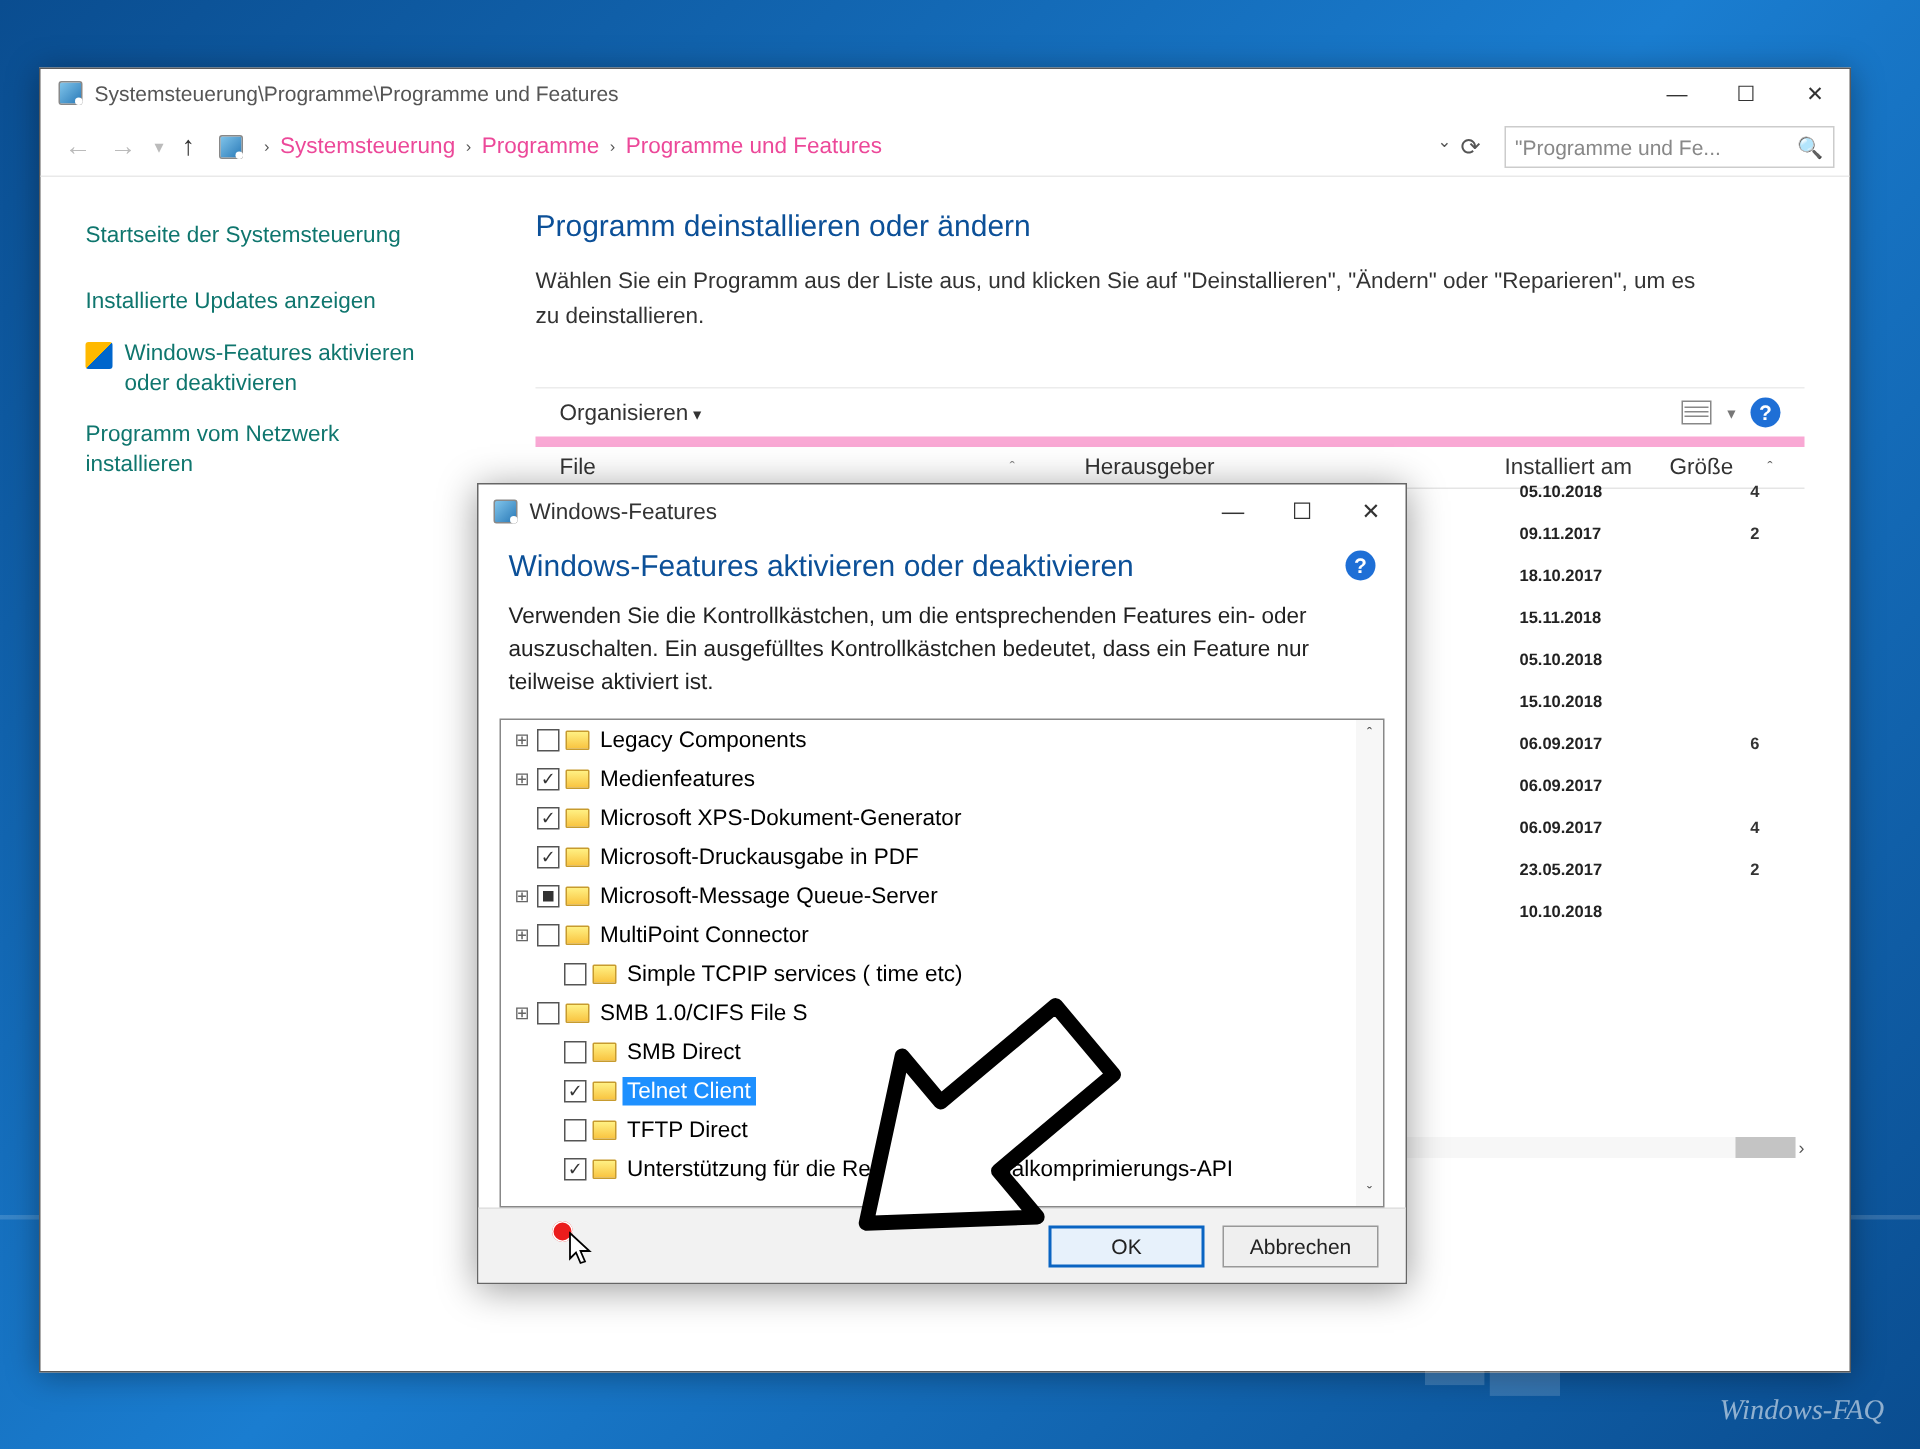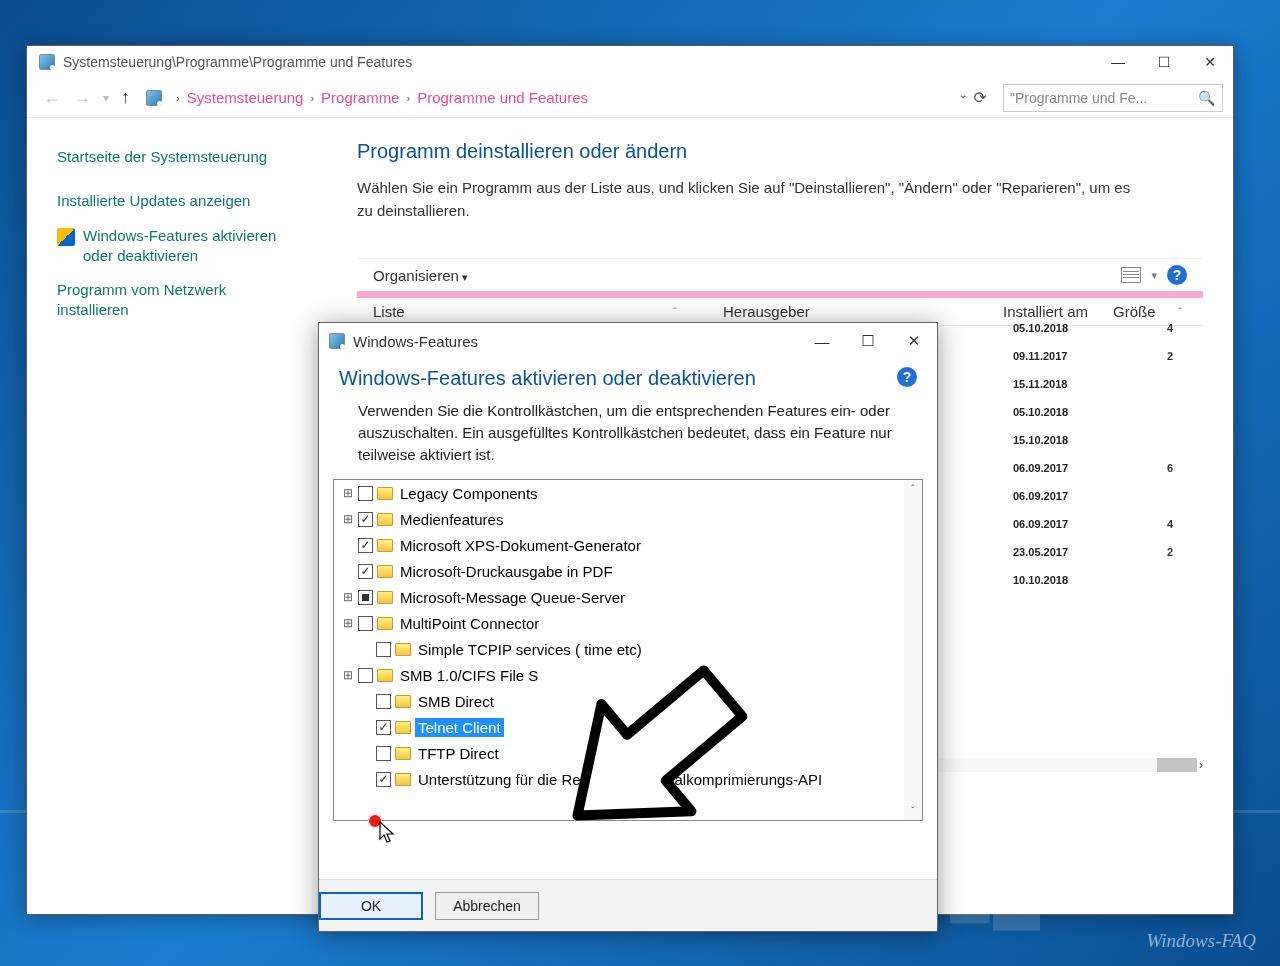--- a/index.html
+++ b/index.html
@@ -43,42 +43,42 @@
   .list-hdr .col-size{width:60px;}
   .date-col { position:absolute; right:30px; top:196px; width:190px;}
   .date-row { display:flex; font-size:11px; color:#222; height:28px; align-items:center;font-weight:bold;}
   .date-row .d{width:120px;}
   .date-row .s{width:40px; text-align:right; color:#333;}
   .bottom-scroll { position:absolute; left:0; right:30px; bottom:140px; height:18px; display:flex; align-items:center; padding-left:16px;}
   .scroll-lr { font-size:12px; color:#555; cursor:pointer;}
   .scroll-track { flex:1; height:14px; background:#f7f7f7; position:relative; margin:0 2px;}
   .scroll-thumb-r { position:absolute; right:0; top:0; width:40px; height:14px; background:#c4c4c4;}
 
-  .dialog { position:absolute; left:318px; top:322px; width:620px; height:610px; background:#fff; border:1px solid #666; box-shadow:0 3px 24px rgba(0,0,0,.4); z-index:5; display:flex; flex-direction:column;}
+  .dialog { position:absolute; left:318px; top:322px; width:620px; height:534px; background:#fff; border:1px solid #666; box-shadow:0 3px 24px rgba(0,0,0,.4); z-index:5; display:flex; flex-direction:column;}
   .dlg-title { height:36px; display:flex; align-items:center; padding-left:10px; font-size:15px; color:#333;}
   .dlg-btns { margin-left:auto; display:flex;}
   .dlg-btn { width:46px;height:36px;display:flex;align-items:center;justify-content:center;cursor:pointer;color:#333;}
   .dlg-head { padding:8px 20px 0 20px;}
   .dlg-head h2 { color:#0c5098; font-size:20px; font-weight:400; display:inline-block;}
   .dlg-head .hq { float:right;}
-  .dlg-desc { padding:10px 20px 10px 20px; font-size:15px; color:#222; line-height:1.45;margin-left:19px;}
+  .dlg-desc { padding:10px 20px 10px 20px; font-size:15px; color:#222; line-height:1.45;}
   .tree { margin:4px 14px 0 14px; border:1px solid #888; height:342px; overflow:hidden; position:relative; font-size:15px;}
   .tree-sc { position:absolute; right:0; top:0; bottom:0; width:18px; background:#f7f7f7;}
   .tree-sc .up,.tree-sc .dn{height:18px;display:flex;align-items:center;justify-content:center;font-size:10px;color:#555;}
   .tree-sc .dn{position:absolute;bottom:0;left:0;right:0;}
   .tree-item { display:flex; align-items:center; height:26px; padding-left:8px; gap:4px;}
   .exp { width:12px; font-size:12px; color:#666; text-align:center; cursor:pointer;}
   .cb { width:15px;height:15px;border:1px solid #555; background:#fff; display:flex;align-items:center;justify-content:center; font-size:12px; cursor:pointer; color:#333;}
   .cb.on::after{content:"✓";}
   .cb.sq::after{content:"";display:block;width:7px;height:7px;background:#333;}
   .fold { width:16px;height:13px;background:linear-gradient(#fff083,#f9c440);border:1px solid #c79b2e; border-radius:1px;}
   .lbl { padding:1px 3px;}
   .lbl.sel { background:#1e90ff;color:#fff;}
   .indent { width:14px;}
-  .dlg-bbar { margin-top:auto; height:52px; background:#f2f2f2; border-top:1px solid #e0e0e0; display:flex; align-items:center; gap:12px; padding-right:18px;}
+  .dlg-bbar { margin-top:auto; height:52px; background:#f2f2f2; border-top:1px solid #e0e0e0; display:flex; align-items:center; justify-content:flex-end; gap:12px; padding-right:18px;}
   .btn { min-width:104px; height:28px; background:#efefef; border:1px solid #999; font-size:14px; color:#222; cursor:pointer;}
   .btn.primary { background:#e7f1fb; border:2px solid #0a64c2;}
 
   .big-arrow { position:absolute; z-index:10; left:520px; top:630px; pointer-events:none;}
   .red-dot { position:absolute; z-index:11; left:368px; top:814px; width:14px;height:14px; border-radius:50%; background:#eb1c1c; box-shadow:0 0 0 1px #fff inset;}
   .cursor-sm { position:absolute; z-index:12; left:379px; top:821px;}
   .watermark { position:absolute; right:24px; bottom:14px; color:rgba(255,255,255,.55); font-style:italic; font-size:19px; font-family:Georgia,serif;}
   .winlogo { position:absolute; right:240px; bottom:30px; width:90px;height:90px; opacity:.15;}
 </style>
 </head>
@@ -148,37 +148,41 @@
       <div class="org-row">
         <span class="org-btn">Organisieren</span>
         <div class="view-icons">
           <span class="view-icon"></span>
           <span style="color:#777;font-size:11px">▾</span>
           <span class="help-q">?</span>
         </div>
       </div>
 
       <div class="list-hdr">
-        <span class="col-name">Liste</span>
+        <span class="col-name">File</span>
         <span style="font-size:11px;color:#888;margin-left:-40px">ˆ</span>
         <span class="spacer"></span>
         <span class="col-pub">Herausgeber</span>
         <span class="col-date">Installiert am</span>
         <span class="col-size">Größe</span>
         <span style="width:14px;text-align:center;font-size:11px;color:#666">ˆ</span>
       </div>
 
       <div class="date-col">
         <div class="date-row">
             <span class="d">05.10.2018</span>
             <span class="s">4</span>
           </div>
         <div class="date-row">
             <span class="d">09.11.2017</span>
             <span class="s">2</span>
+          </div>
+        <div class="date-row">
+            <span class="d">18.10.2017</span>
+            <span class="s"></span>
           </div>
         <div class="date-row">
             <span class="d">15.11.2018</span>
             <span class="s"></span>
           </div>
         <div class="date-row">
             <span class="d">05.10.2018</span>
             <span class="s"></span>
           </div>
         <div class="date-row">

